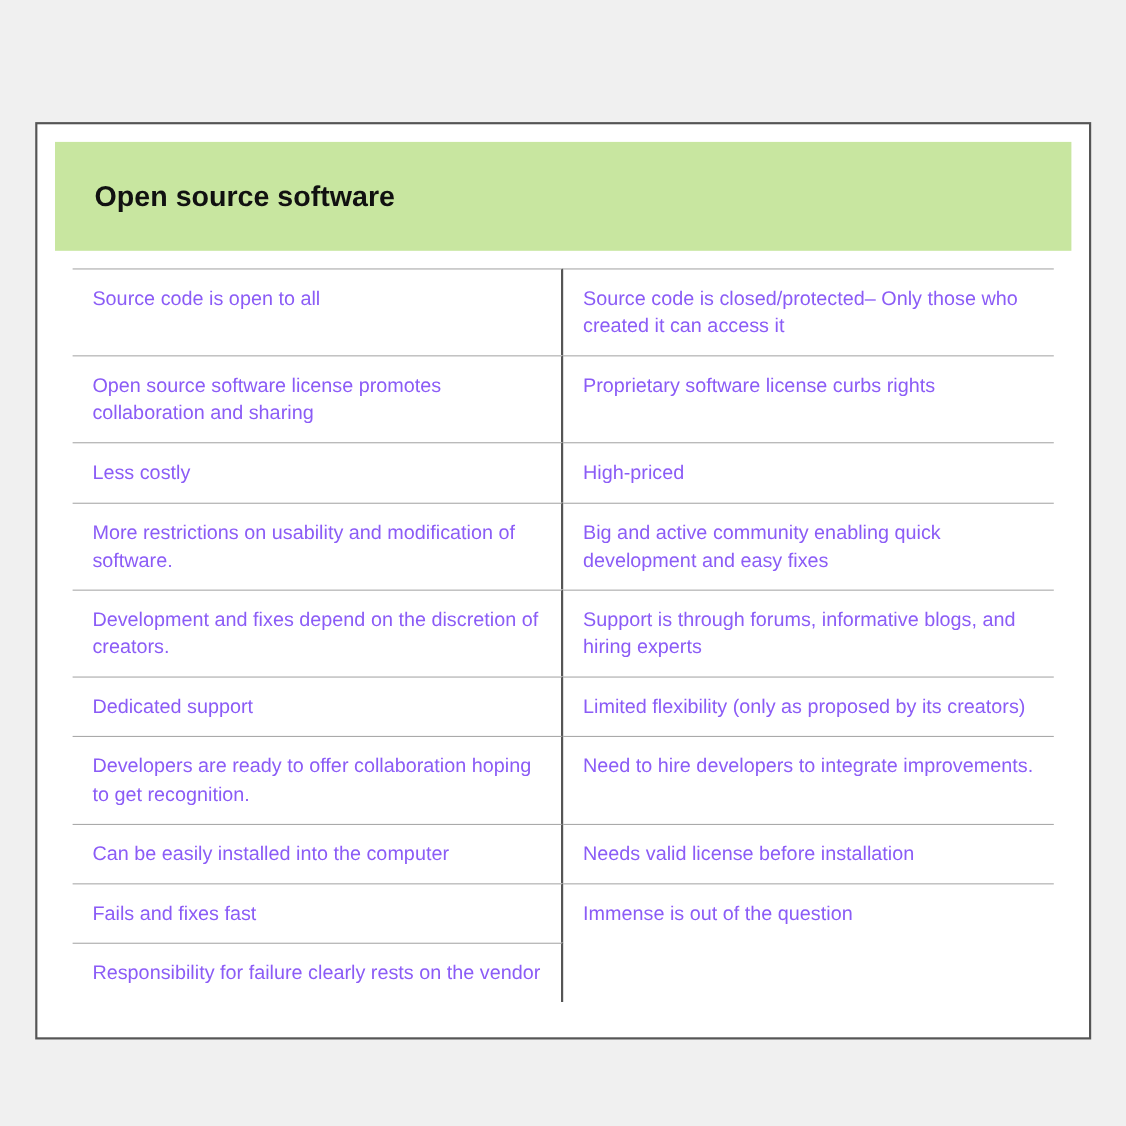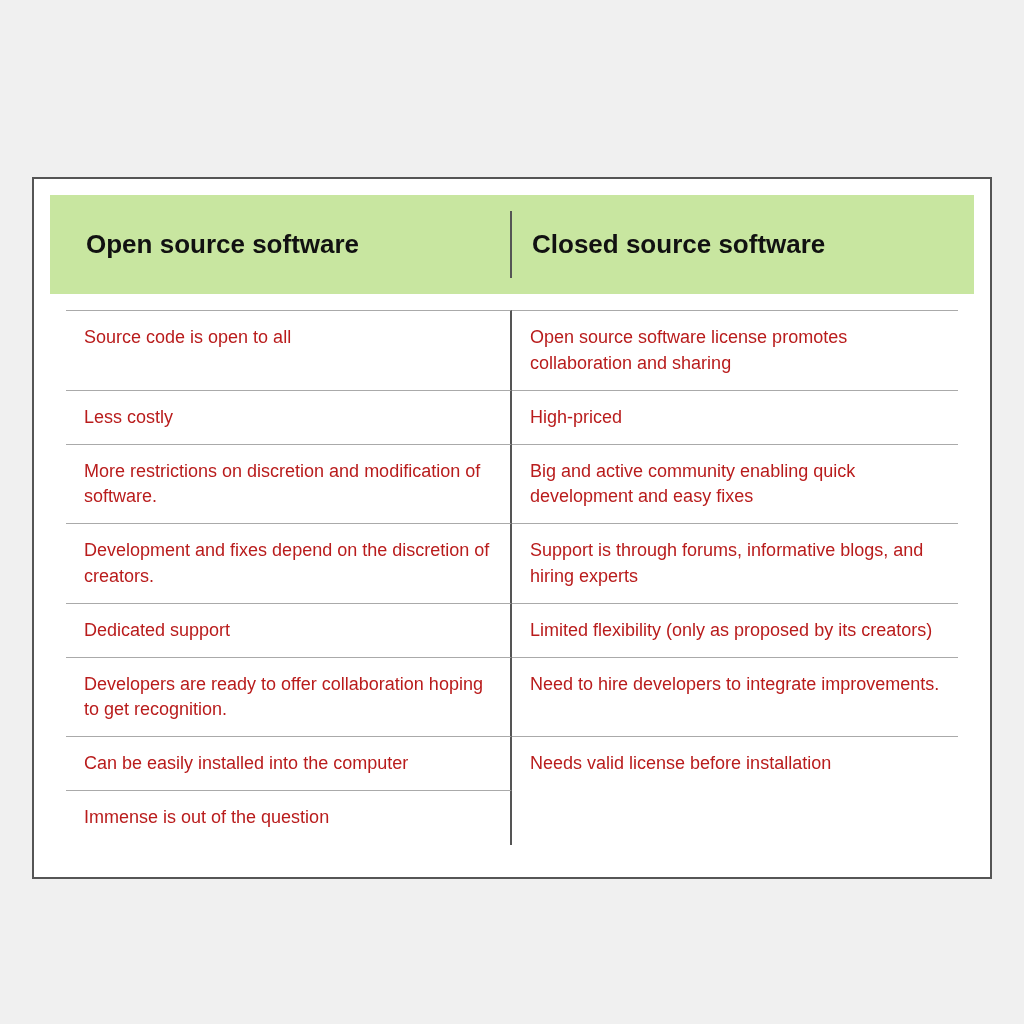--- a/index.html
+++ b/index.html
@@ -42,48 +42,51 @@
     }
 
     .table-body {
       display: grid;
       grid-template-columns: 1fr 1fr;
     }
 
     .cell {
       padding: 14px 18px;
       font-size: 18px;
-      color: #b91c1c;
+      color: #8b5cf6;
       border-top: 1.5px solid #aaa;
       border-right: 2px solid #555;
       line-height: 1.4;
     }
 
     .cell:nth-child(even) {
       border-right: none;
     }
   </style>
 </head>
 <body>
 
 <div class="table-container">
   <div class="table-header">
     <div class="header-cell">Open source software</div>
-    <div class="header-cell">Closed source software</div>
   </div>
   <div class="table-body" id="table-body">
   <div class="cell">Source code is open to all</div>
+      <div class="cell">Source code is closed/protected– Only those who created it can access it</div>
       <div class="cell">Open source software license promotes collaboration and sharing</div>
+      <div class="cell">Proprietary software license curbs rights</div>
       <div class="cell">Less costly</div>
       <div class="cell">High-priced</div>
-      <div class="cell">More restrictions on discretion and modification of software.</div>
+      <div class="cell">More restrictions on usability and modification of software.</div>
       <div class="cell">Big and active community enabling quick development and easy fixes</div>
       <div class="cell">Development and fixes depend on the discretion of creators.</div>
       <div class="cell">Support is through forums, informative blogs, and hiring experts</div>
       <div class="cell">Dedicated support</div>
       <div class="cell">Limited flexibility (only as proposed by its creators)</div>
       <div class="cell">Developers are ready to offer collaboration hoping to get recognition.</div>
       <div class="cell">Need to hire developers to integrate improvements.</div>
       <div class="cell">Can be easily installed into the computer</div>
       <div class="cell">Needs valid license before installation</div>
+      <div class="cell">Fails and fixes fast</div>
       <div class="cell">Immense is out of the question</div>
+      <div class="cell">Responsibility for failure clearly rests on the vendor</div>
     </div>
 </div>
 
 </body></html>

